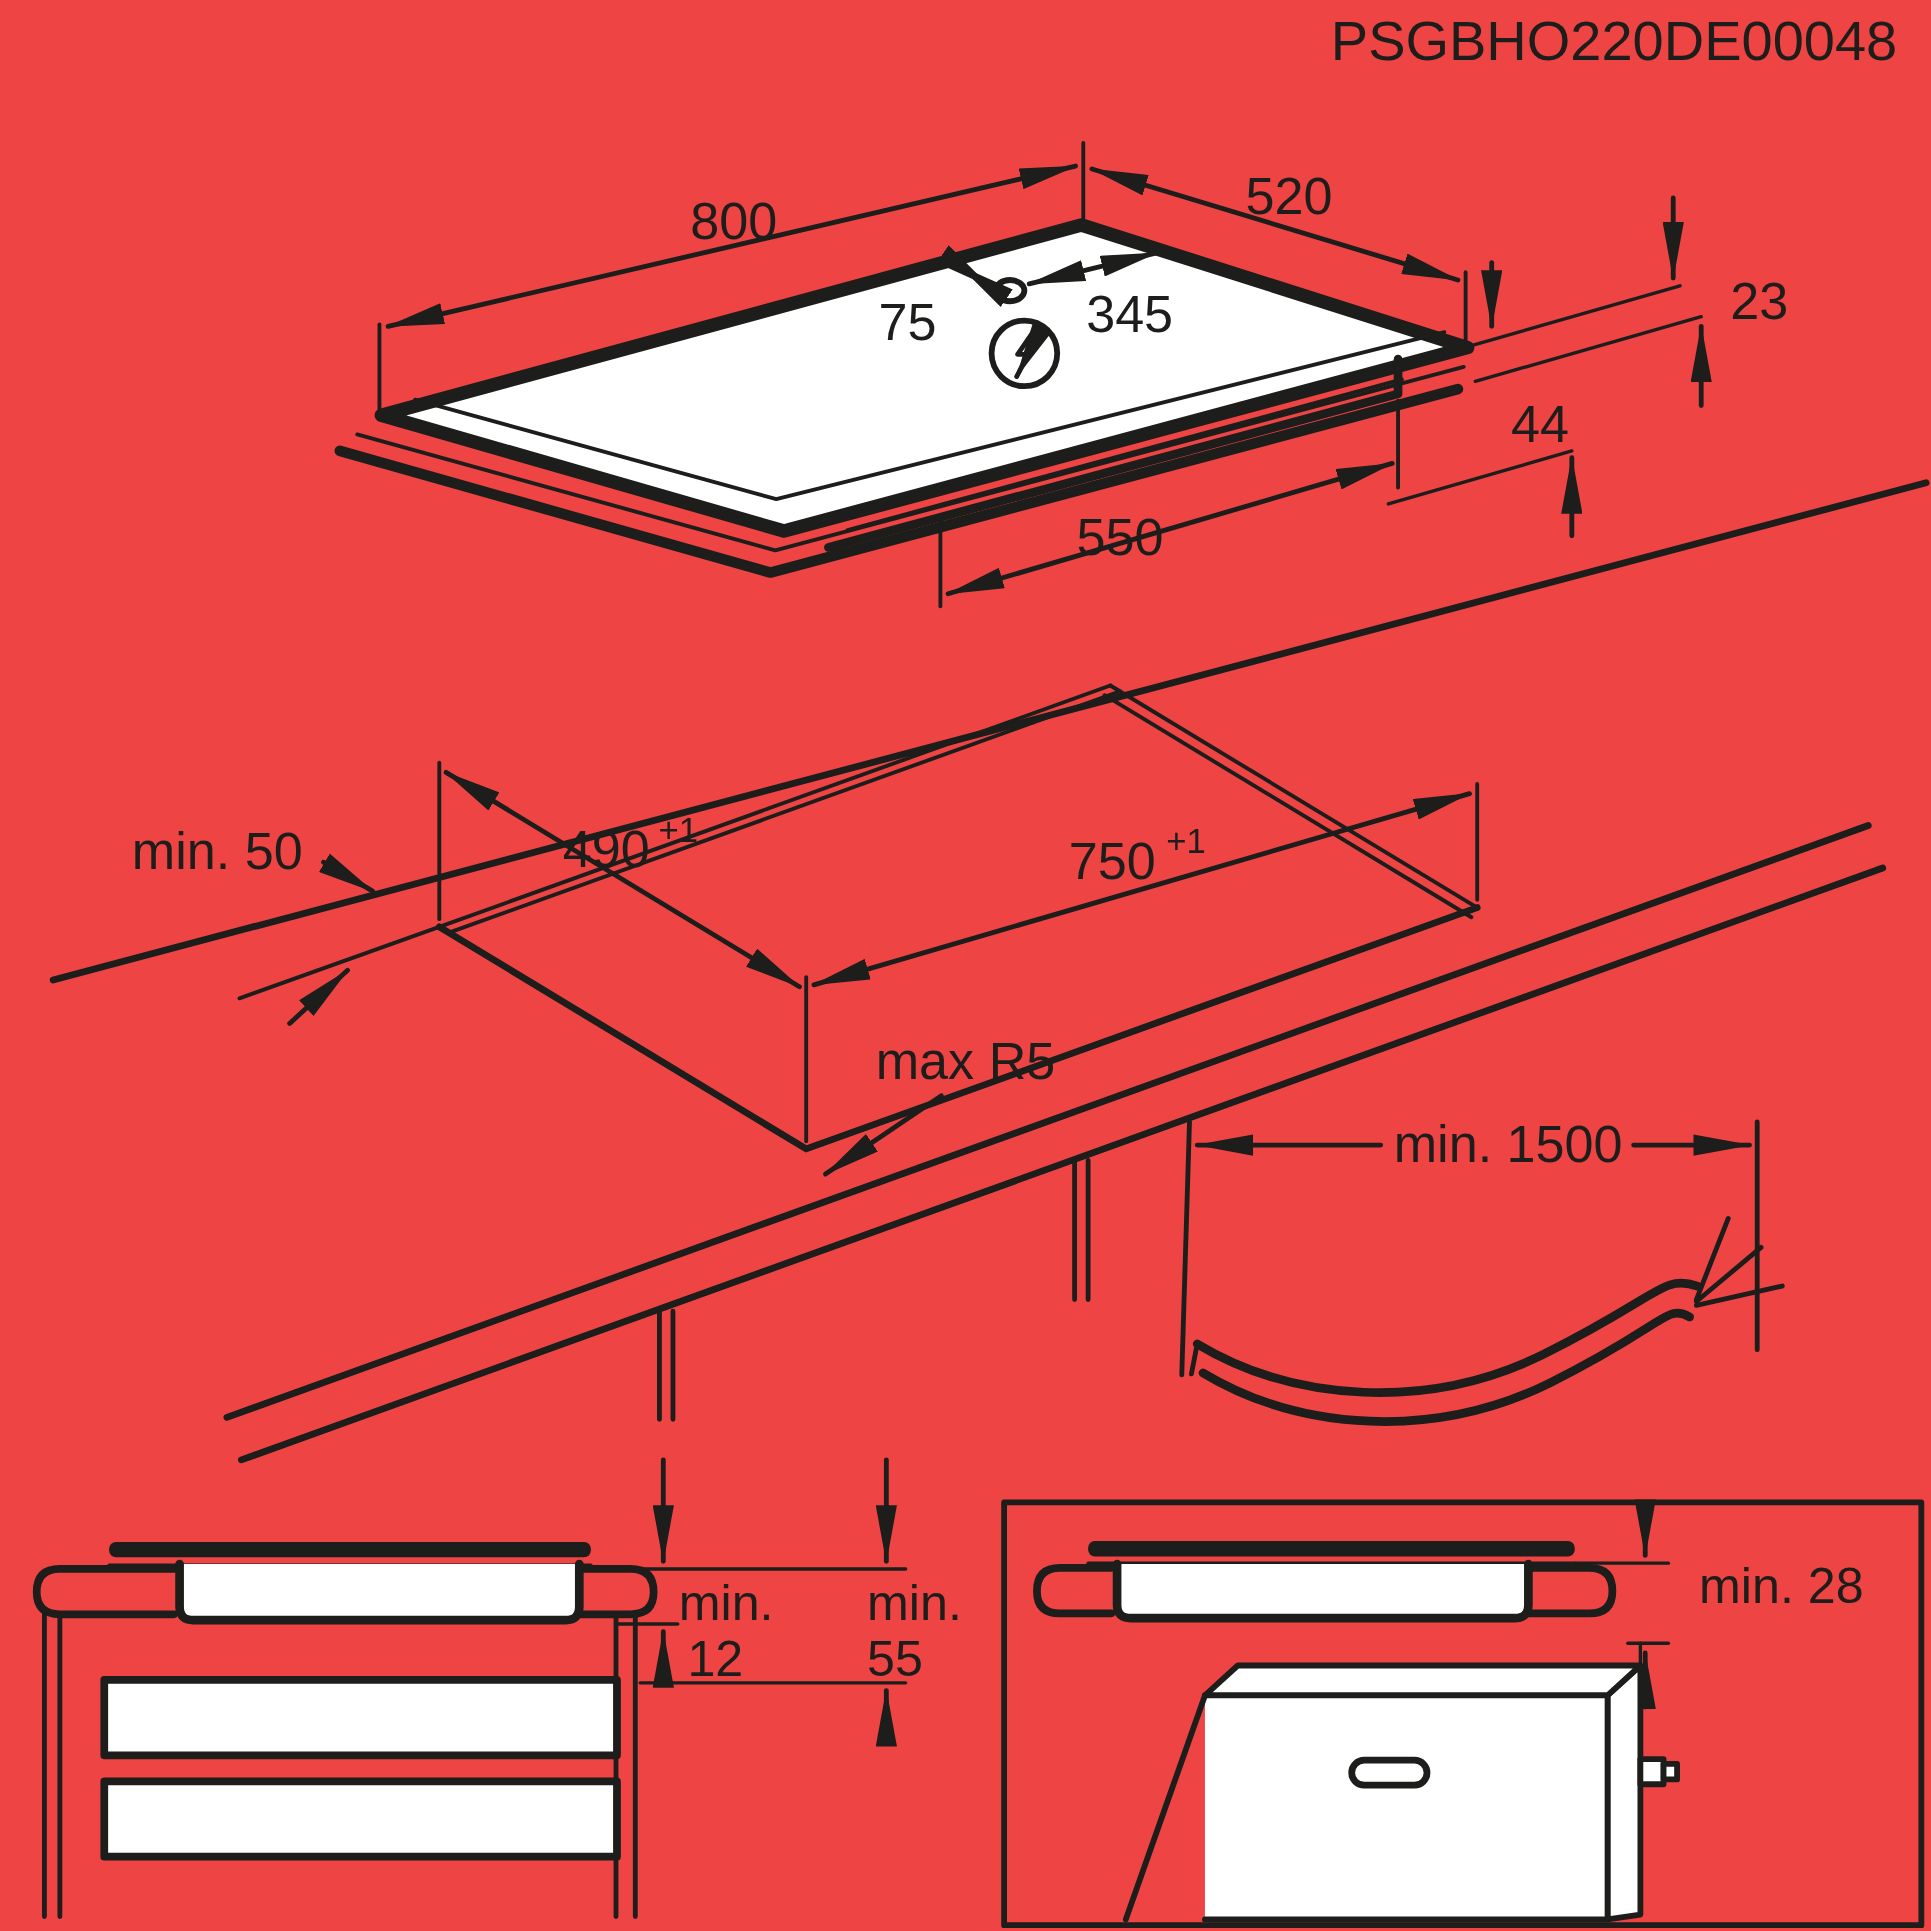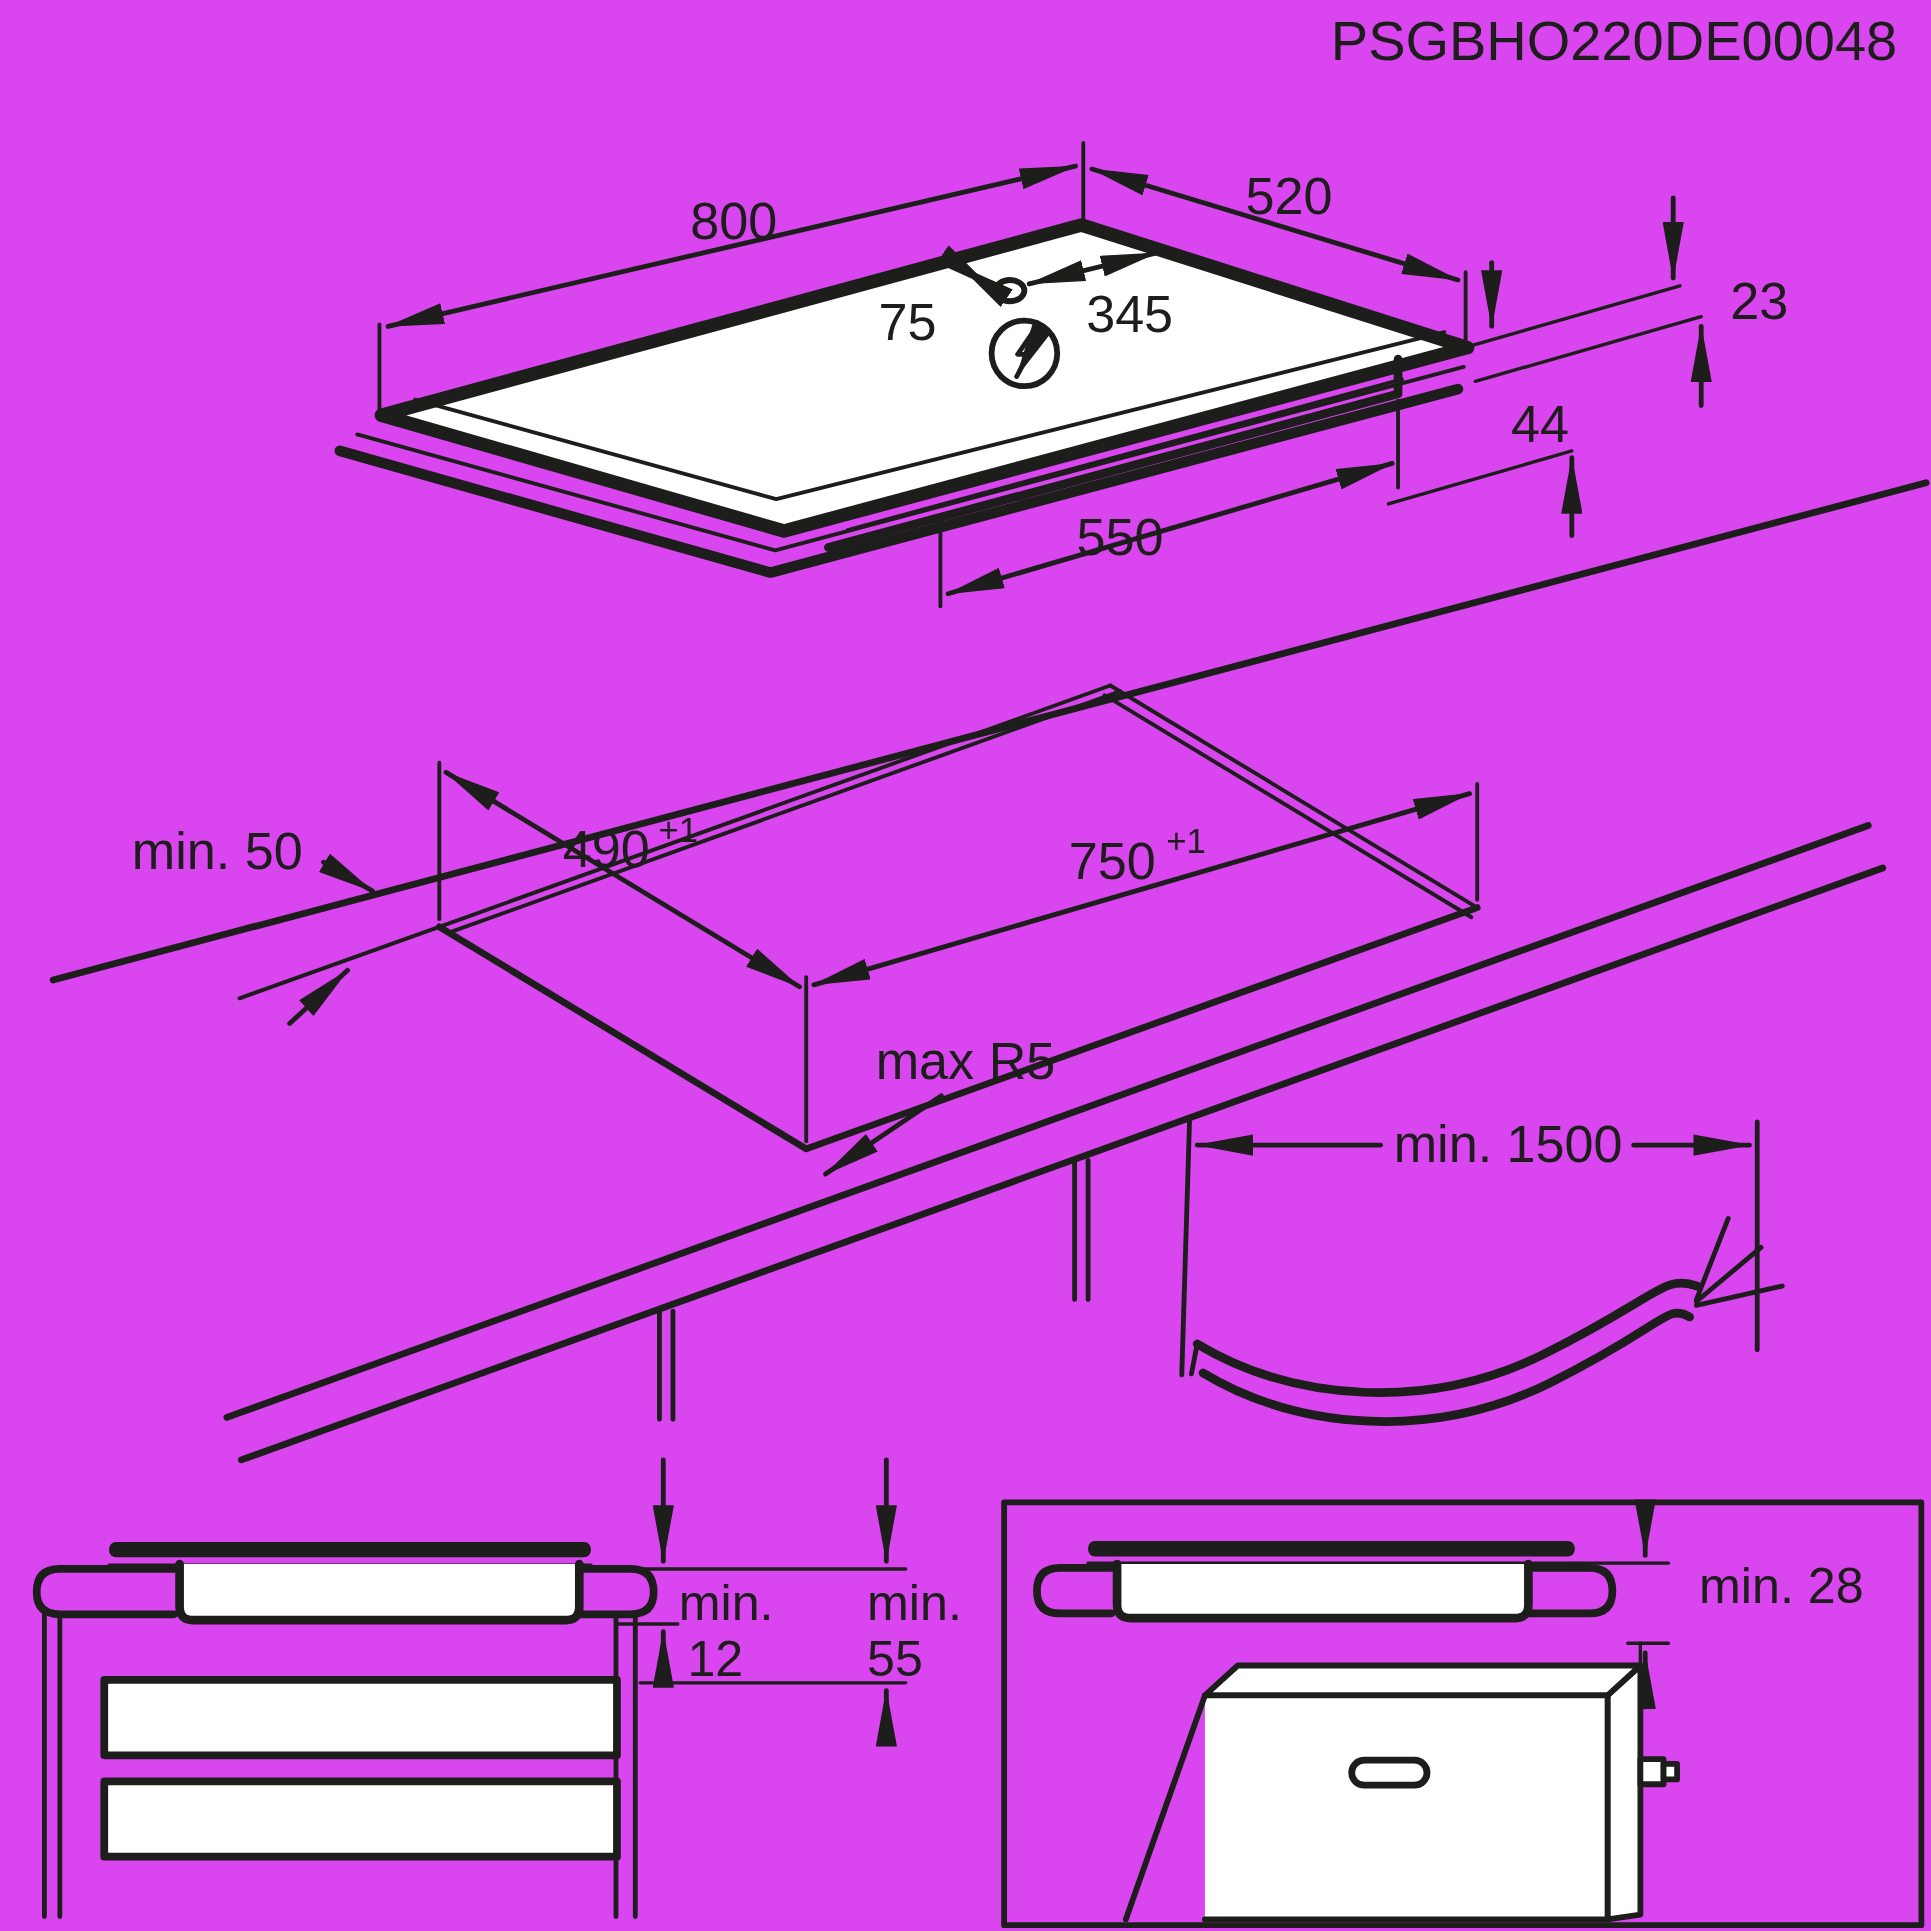--- a/index.html
+++ b/index.html
@@ -1,16 +1,16 @@
 <!DOCTYPE html>
 <html><head>
 <meta charset="utf-8">
 <style>
   html,body{margin:0;padding:0;background:#fff;}
-  .stage{position:relative;width:1931px;height:1931px;background:#d946ef;overflow:hidden;
+  .stage{position:relative;width:1931px;height:1931px;background:#ef4444;overflow:hidden;
          font-family:"Liberation Sans", sans-serif;}
   svg{position:absolute;left:0;top:0;}
   svg text{font-family:"Liberation Sans", sans-serif;fill:#1d1d1b;}
   .lbl{font-size:54px;}
   .lbl-sm{font-size:52px;}
   .sup{font-size:36px;}
   .title{font-size:58px;}
 </style>
 </head>
 <body>

